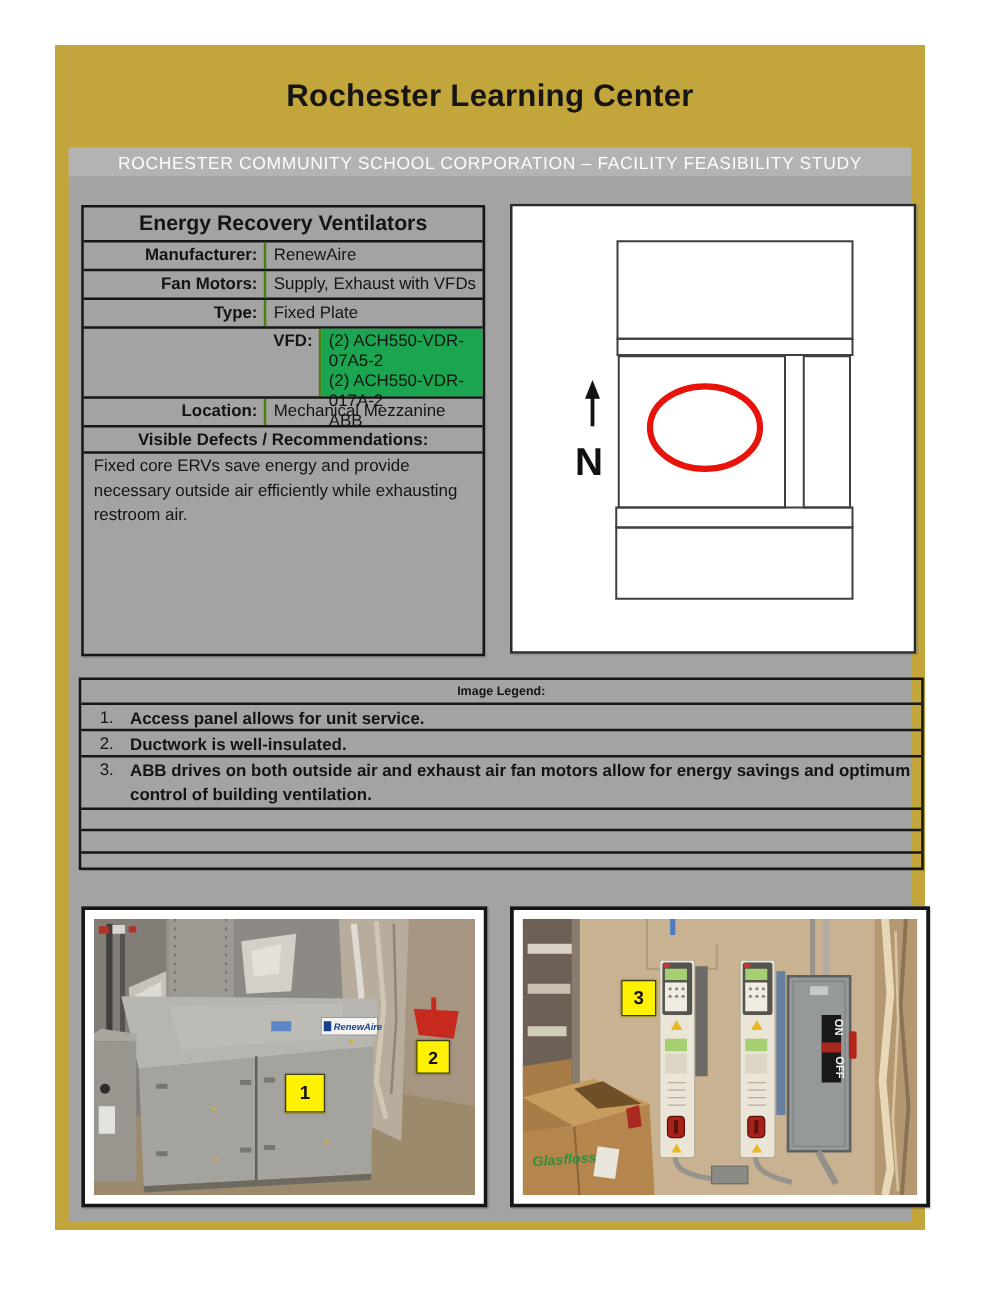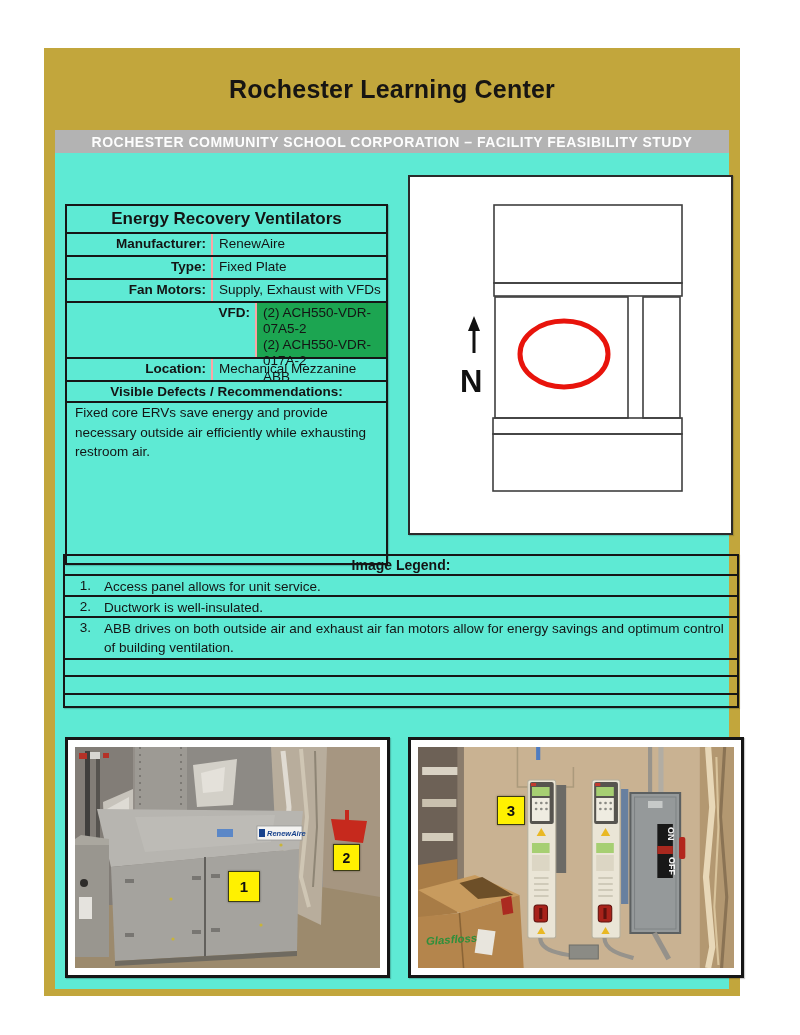--- a/index.html
+++ b/index.html
@@ -1,55 +1,55 @@
 <!DOCTYPE html>
 <html style="--gold: #C2A63C; --banner_gray: #B3B3B3; --highlight_green: #1CA551; --label_yellow: #FFF100; --plan_red: #E8140C;"><head>
 <meta charset="utf-8">
 <style>
   html,body{margin:0;padding:0;background:#ffffff;}
   body{width:800px;height:1035px;position:relative;font-family:"Liberation Sans",sans-serif;color:#141414;}
 
-  .page{position:absolute;left:44px;top:48px;width:696px;height:948px;box-sizing:border-box;
+  .page{position:absolute;left:44px;top:36px;width:696px;height:948px;box-sizing:border-box;
         border-left:11px solid var(--gold,#C2A63C);border-right:11px solid var(--gold,#C2A63C);
-        border-bottom:7px solid var(--gold,#C2A63C);background:#5eead4;}
+        border-bottom:7px solid var(--gold,#C2A63C);background:#a3a3a3;}
 
   .hdr{height:82px;background:var(--gold,#C2A63C);display:flex;align-items:center;justify-content:center;}
   .hdr h1{margin:0;font-size:25px;font-weight:bold;color:#171513;letter-spacing:.2px;}
   .banner{height:23px;background:var(--banner_gray,#B3B3B3);display:flex;align-items:center;justify-content:center;
-          color:#fdfdfd;font-weight:bold;font-size:14px;letter-spacing:.5px;}
+          color:#fdfdfd;font-weight:normal;font-size:14px;letter-spacing:.5px;}
 
   .content{position:absolute;left:0;top:105px;right:0;bottom:0;}
 
   
   .spec{position:absolute;left:10px;top:23px;width:323px;height:361px;box-sizing:border-box;
-        border:2px solid #161616;display:flex;flex-direction:column;font-size:13.5px;box-shadow:1px 1px 1px rgba(0,0,0,.18);margin-top:28px;}
+        border:2px solid #161616;display:flex;flex-direction:column;font-size:13.5px;box-shadow:1px 1px 1px rgba(0,0,0,.18);}
   .spec .trow{border-bottom:2px solid #161616;display:flex;flex:0 0 auto;}
   .spec .title{height:26px;align-items:center;justify-content:center;font-size:17px;font-weight:bold;display:flex;}
-  .cell-l{width:146px;flex:0 0 146px;border-right:2px solid #fca5a5;text-align:right;font-weight:bold;
+  .cell-l{width:146px;flex:0 0 146px;border-right:2px solid #4d7c0f;text-align:right;font-weight:bold;
           padding:2px 5px 0 2px;box-sizing:border-box;}
   .cell-v{flex:1;padding:2px 0 0 6px;}
   .hl{background:var(--highlight_green,#1CA551);}
   .r20{height:21px;} .rvfd{height:54px;padding-left:44px;}
   .rvfd .cell-v span{display:block;line-height:16px;}
   .defects{height:19px;align-items:center;justify-content:center;font-weight:bold;display:flex;}
   .notes{flex:1;border-bottom:none !important;display:flex;align-items:center;padding:0 14px 0 8px;
          font-size:13.5px;line-height:1.45;}
 
   
   .plan{position:absolute;left:353px;top:22px;width:325px;height:360px;box-sizing:border-box;
         border:2px solid #2b2b2b;background:#fff;box-shadow:1px 1px 1px rgba(0,0,0,.15);}
   .plan svg{display:block;width:100%;height:100%;}
 
   
   .legend{position:absolute;left:8px;top:401px;width:676px;height:154px;box-sizing:border-box;
           border:2px solid #161616;display:flex;flex-direction:column;font-size:13.5px;box-shadow:1px 1px 1px rgba(0,0,0,.18);}
   .legend .lrow{border-bottom:2px solid #161616;display:flex;align-items:flex-start;flex:0 0 auto;}
-  .legend .ltitle{height:18px;align-items:center;justify-content:center;font-weight:bold;font-size:14px;display:flex;}
+  .legend .ltitle{height:18px;align-items:center;justify-content:center;font-weight:bold;font-size:10px;display:flex;}
   .lnum{flex:0 0 26px;text-align:right;padding-top:2px;}
-  .ltext{flex:1;padding:2px 8px 0 13px;line-height:1.4;}
+  .ltext{flex:1;padding:2px 8px 0 13px;line-height:1.4;font-weight:bold;}
   .l18{height:19px;} .l40{height:40px;}
   .le1{height:15px;} .le2{height:16px;} .le3{flex:1;border-bottom:none !important;}
 
   
   .frame{position:absolute;top:584px;height:241px;box-sizing:border-box;border:3px solid #161616;
          background:#fff;padding:7px;box-shadow:1px 1px 1px rgba(0,0,0,.2);}
   .frame-left{left:10px;width:325px;}
   .frame-right{left:353px;width:336px;}
   .photo{position:relative;width:100%;height:100%;overflow:hidden;}
   .photo svg{position:absolute;inset:0;width:100%;height:100%;}
@@ -74,27 +74,27 @@
     <div class="spec">
       <div class="trow title">Energy Recovery Ventilators</div>
 
       <div class="trow r20">
         <div class="cell-l">Manufacturer:</div>
         <div class="cell-v">RenewAire</div>
       </div>
 
 
       <div class="trow r20">
+        <div class="cell-l">Fan Motors:</div>
+        <div class="cell-v">Supply, Exhaust with VFDs</div>
+      </div>
+
+      <div class="trow r20">
         <div class="cell-l">Type:</div>
         <div class="cell-v">Fixed Plate</div>
-      </div>
-
-      <div class="trow r20">
-        <div class="cell-l">Fan Motors:</div>
-        <div class="cell-v">Supply, Exhaust with VFDs</div>
       </div>
 
       <div class="trow rvfd">
         <div class="cell-l">VFD:</div>
         <div class="cell-v hl">
           <span>(2) ACH550-VDR-07A5-2</span>
           <span>(2) ACH550-VDR-017A-2</span>
           <span>ABB</span>
         </div>
       </div>

